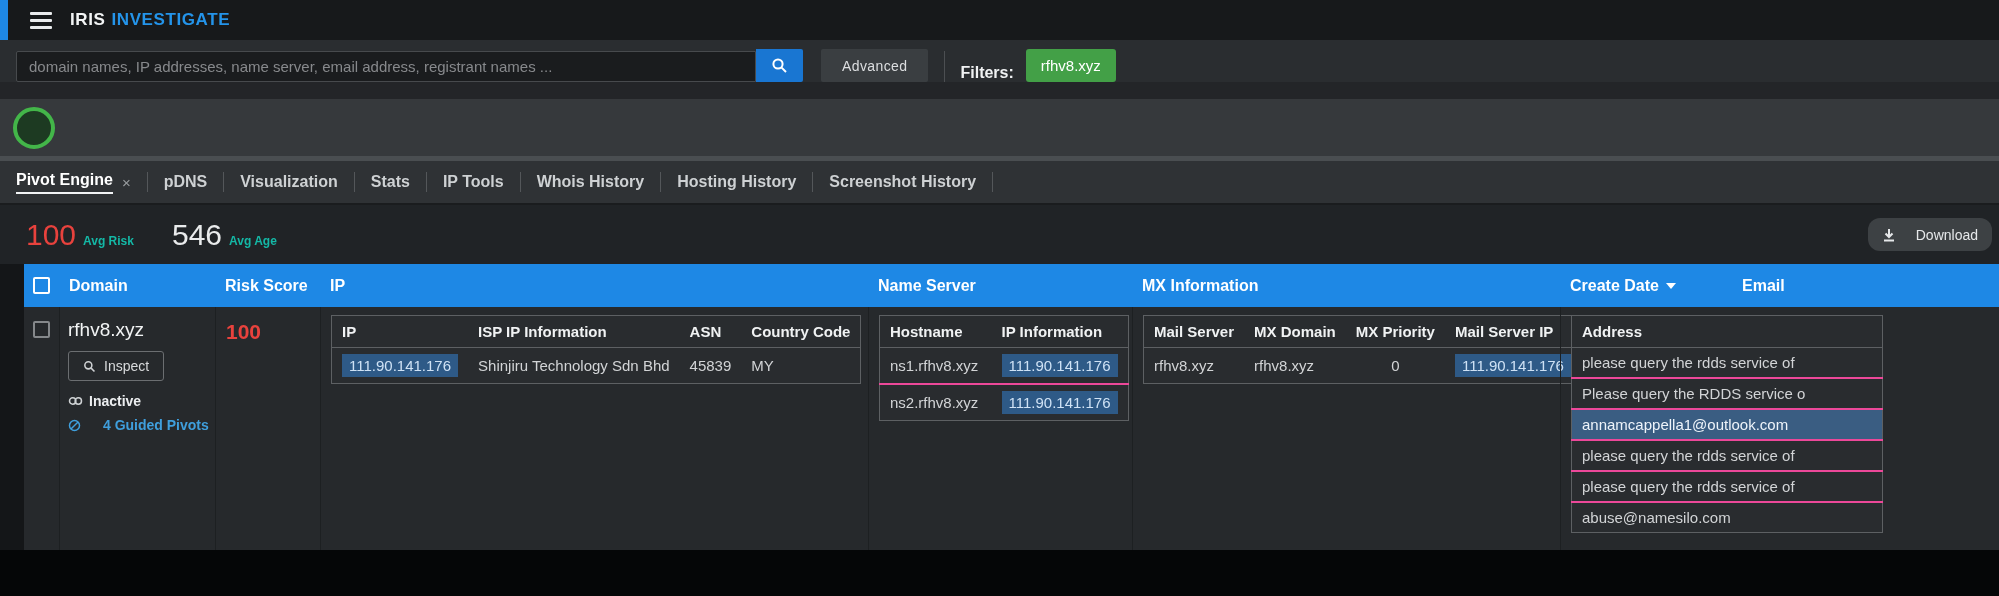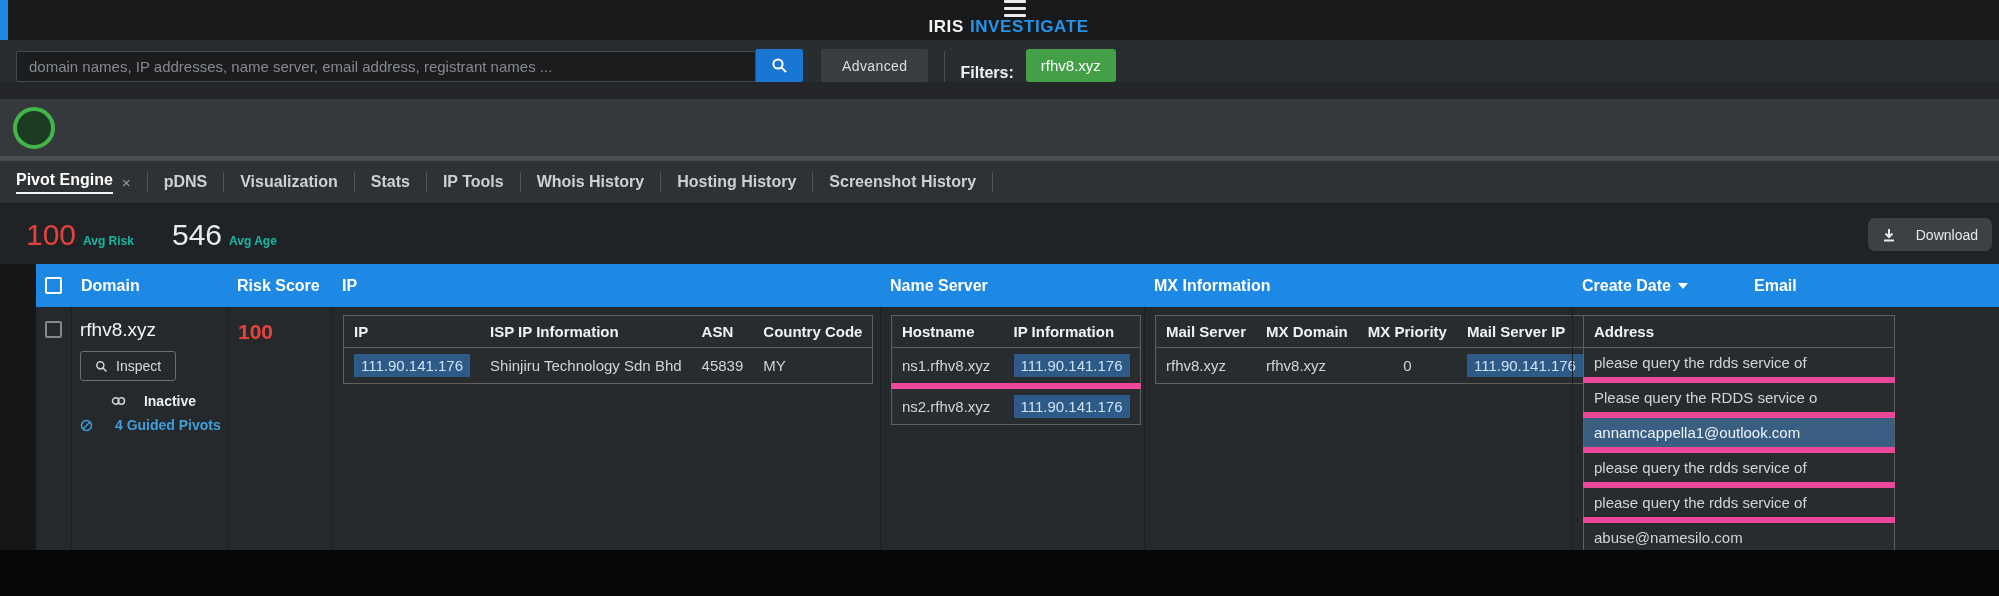--- a/index.html
+++ b/index.html
@@ -1,21 +1,21 @@
 <!DOCTYPE html>
 <html><head>
 <meta charset="utf-8">
 <style>
   * { margin:0; padding:0; box-sizing:border-box; }
   html,body { background:#000; }
   body { font-family:"Liberation Sans","DejaVu Sans",sans-serif; }
   .app { position:relative; width:1999px; height:596px; background:#050607; overflow:hidden; }
 
   
-  .topbar { height:40px; background:#17191b; display:flex; align-items:center; position:relative;flex-direction:column; }
+  .topbar { height:40px; background:#17191b; display:flex; align-items:center; position:relative; }
   .blue-strip { position:absolute; left:0; top:0; width:8px; height:40px; background:#1e88e5; }
   .hamburger { margin-left:30px; width:22px; display:flex; flex-direction:column; gap:4px; cursor:pointer; }
   .hamburger span { height:3px; background:#e9ebed; border-radius:1px; }
   .brand { margin-left:18px; font-size:17px; font-weight:bold; letter-spacing:.6px; white-space:nowrap; }
   .brand .iris { color:#f2f4f5; }
   .brand .investigate { color:#2494ea; margin-left:6px; }
 
   
   .searchbar { height:42px; background:#2a2d30; display:flex; align-items:flex-end; padding-left:16px; }
   .search-input { width:740px; height:31px; background:#1a1c1e; border:1px solid #474a4d; color:#d8dadc;
@@ -48,52 +48,52 @@
   .tab-close { color:#9a9da0; margin-left:9px; font-size:15px; font-weight:normal; cursor:pointer; }
 
   
   .stats-row { height:59px; background:#202326; display:flex; align-items:center; padding-left:26px; position:relative; }
   .stat { display:flex; align-items:baseline; gap:7px; }
   .stat + .stat { margin-left:38px; }
   .stat-value { font-size:30px; color:#e9ebec; }
   .stat-value.risk { color:#e8423d; }
   .stat-label { color:#14b8a6; font-size:12px; font-weight:bold; }
   .download-btn { position:absolute; right:7px; top:13px; height:33px; padding:0 14px; background:#3d4144;
-                  border:none; border-radius:7px; color:#e6e8ea; font-size:14px; display:flex; align-items:center;
+                  border:none; border-radius:12px; color:#e6e8ea; font-size:14px; display:flex; align-items:center;
                   gap:20px; cursor:pointer; font-family:"Liberation Sans","DejaVu Sans",sans-serif; }
 
   
-  .table-section { height:286px; background:#141618; padding-left:36px; overflow:hidden; }
+  .table-section { height:286px; background:#141618; padding-left:24px; overflow:hidden; }
   .thead, .tbody { display:grid; grid-template-columns:35px 156px 105px 548px 264px 428px 172px 255px; }
   .thead { height:43px; background:#1e88e5; align-items:center; color:#fff; font-weight:bold; font-size:16px; }
   .th { padding-left:10px; white-space:nowrap; display:flex; align-items:center; }
   .th.center { justify-content:center; padding-left:0; }
   .checkbox { width:17px; height:17px; border:2px solid #fff; border-radius:2px; background:transparent; cursor:pointer; }
   .checkbox.row-cb { border-color:#85888b; }
   .sort-arrow { width:0; height:0; border-left:5px solid transparent; border-right:5px solid transparent;
                 border-top:6px solid #fff; display:inline-block; margin-left:7px; }
   .tbody { height:284px; background:#26292c; }
   .td { border-left:1px solid #1d2022; overflow:visible; }
   .td:first-child { border-left:none; display:flex; justify-content:center; }
   .td:first-child .checkbox { margin-top:14px; }
 
   .domain-name { margin:12px 0 0 8px; color:#f2f4f5; font-size:19px; }
   .inspect-btn { margin:10px 0 0 8px; display:inline-flex; align-items:center; gap:8px; border:1px solid #6b6e71;
                  border-radius:3px; background:transparent; color:#d8dadc; font-size:14px; padding:6px 14px;
                  cursor:pointer; font-family:"Liberation Sans","DejaVu Sans",sans-serif; }
-  .status-line { margin:12px 0 0 8px; display:flex; align-items:center; gap:18px; color:#eceef0; font-size:14px; font-weight:bold;justify-content:center; }
+  .status-line { margin:12px 0 0 8px; display:flex; align-items:center; gap:6px; color:#eceef0; font-size:14px; font-weight:bold; }
   .pivots-line { margin:8px 0 0 8px; display:flex; align-items:center; gap:22px; color:#3f9fdd; font-size:14px;
                  font-weight:bold; cursor:pointer; }
   .risk-val { margin:13px 0 0 10px; color:#e8423d; font-size:21px; font-weight:bold; }
 
   table.subtable { margin:8px 0 0 10px; border:1px solid #5d6063; border-collapse:collapse; background:#292c2f; }
   .subtable th { border-bottom:1px solid #5d6063; color:#f0f2f3; font-size:15px; font-weight:bold; text-align:left;
                  padding:7px 10px; white-space:nowrap; }
   .subtable td { color:#d2d4d6; font-size:15px; padding:6px 10px; white-space:nowrap; }
-  .subtable tbody tr:not(:last-child) { border-bottom:6px solid #ec4899; }
+  .subtable tbody tr:not(:last-child) { border-bottom:2px solid #ec4899; }
   .hl { background:#2e5a87; color:#cfe2f5; padding:3px 7px; border-radius:0; cursor:pointer; display:inline-block; }
   .center-cell { text-align:center; }
 
   .create-date { margin:13px 0 0 10px; color:#e8eaec; font-size:16px; }
   .age { margin:4px 0 0 10px; color:#9da0a3; font-size:15px; font-style:italic; }
 
   table.email-table { width:312px; table-layout:fixed; }
   .email-table td { max-width:312px; overflow:hidden; white-space:nowrap; height:21px; cursor:pointer; }
   .email-table tr.selected td { background:#3a5d82; color:#eef4fa; }
 

